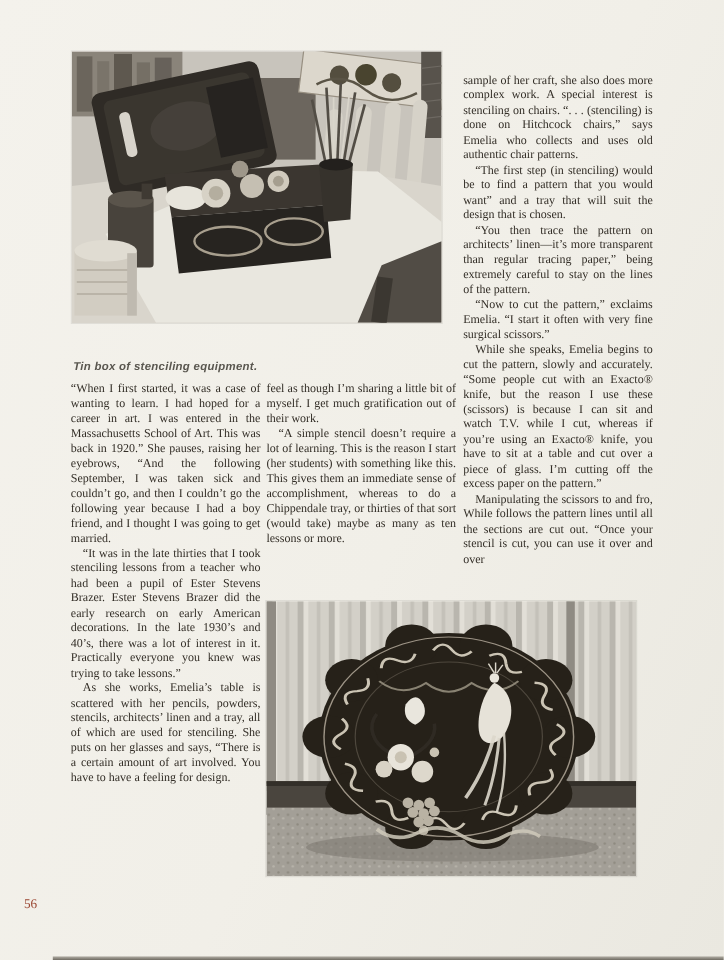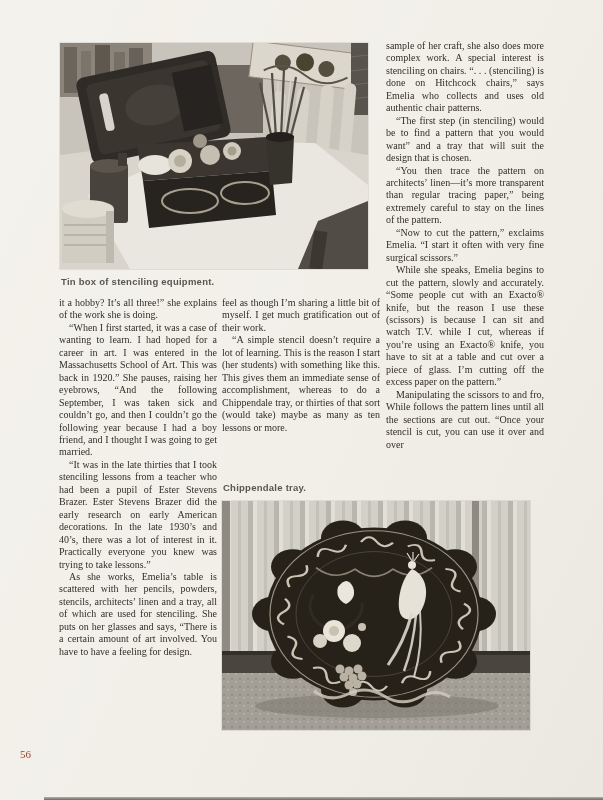--- a/index.html
+++ b/index.html
@@ -11,29 +11,29 @@
   .page{
     position:absolute;inset:0;
     background:linear-gradient(115deg,#f4f2ec 0%,#f1efe8 55%,#eae8e0 100%);
   }
   figure{margin:0;position:absolute;box-shadow:0 0 0 1px rgba(60,55,45,.10)}
   .photo-top{left:60px;top:43px;width:308px;height:226px}
   .photo-bottom{left:222px;top:501px;width:308px;height:229px}
   .caption{
     position:absolute;
     font-family:"Liberation Sans",sans-serif;
-    font-weight:600;font-size:9.5px;
-    color:#59564f;letter-spacing:.25px;
+    font-style:italic;font-weight:600;font-size:9.5px;
+    color:#59564f;letter-spacing:.25px;margin-top:24px;
   }
   .caption-top{left:61px;top:276px}
   .caption-bottom{left:223px;top:482px}
   .col{
     position:absolute;width:158px;
     font-size:10px;line-height:12.45px;
-    text-align:justify;color:#332e27;
+    text-align:justify;color:#332e27;margin-top:22px;
   }
   .col p{margin:0;text-indent:10px}
   .col p:first-child{text-indent:0}
   .col-left{left:59px;top:297px;height:446px}
   .col-middle{left:222px;top:297px;height:184px;overflow:hidden}
   .col-right{left:386px;top:40px;height:455px}
   .folio{
     position:absolute;left:20px;top:748px;
     font-family:"Liberation Serif",serif;font-size:11px;
     color:#9a4531;
@@ -147,21 +147,20 @@
       <g>
         <path d="M238 226 L258 178 L308 158 L308 226 Z" fill="#514c45"></path>
         <rect x="252" y="188" width="13" height="38" fill="#3b3731" transform="rotate(8 258 206)"></rect>
       </g>
     </svg>
   </figure>
 
   <div class="caption caption-top">Tin box of stenciling equipment.</div>
 
   <div class="col col-left">
-      <p>it a hobby? It’s all three!” she explains of the work she is doing.</p>
       <p>“When I first started, it was a case of wanting to learn. I had hoped for a career in art. I was entered in the Massachusetts School of Art. This was back in 1920.” She pauses, raising her eyebrows, “And the following September, I was taken sick and couldn’t go, and then I couldn’t go the following year because I had a boy friend, and I thought I was going to get married.</p>
       <p>“It was in the late thirties that I took stenciling lessons from a teacher who had been a pupil of Ester Stevens Brazer. Ester Stevens Brazer did the early research on early American decorations. In the late 1930’s and 40’s, there was a lot of interest in it. Practically everyone you knew was trying to take lessons.”</p>
       <p>As she works, Emelia’s table is scattered with her pencils, powders, stencils, architects’ linen and a tray, all of which are used for stenciling. She puts on her glasses and says, “There is a certain amount of art involved. You have to have a feeling for design.</p>
     </div>
 
   <div class="col col-middle">
       <p>feel as though I’m sharing a little bit of myself. I get much gratification out of their work.</p>
       <p>“A simple stencil doesn’t require a lot of learning. This is the reason I start (her students) with something like this. This gives them an immediate sense of accomplishment, whereas to do a Chippendale tray, or thirties of that sort (would take) maybe as many as ten lessons or more.</p>
     </div>
 

